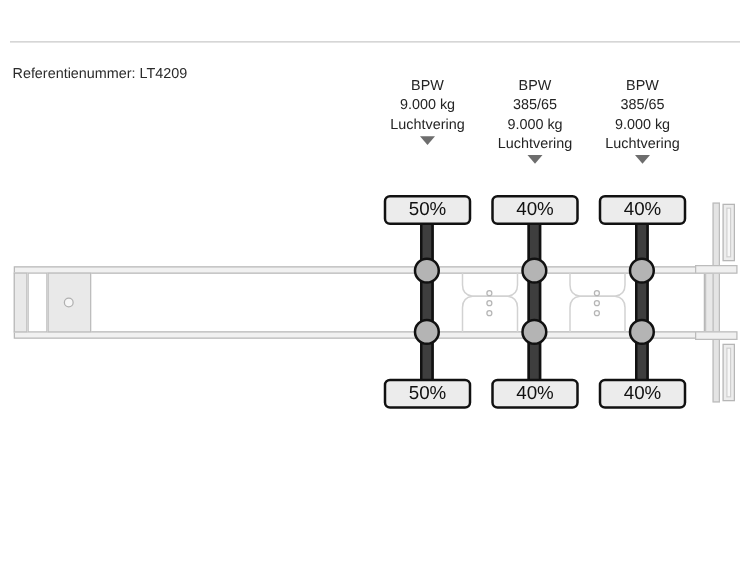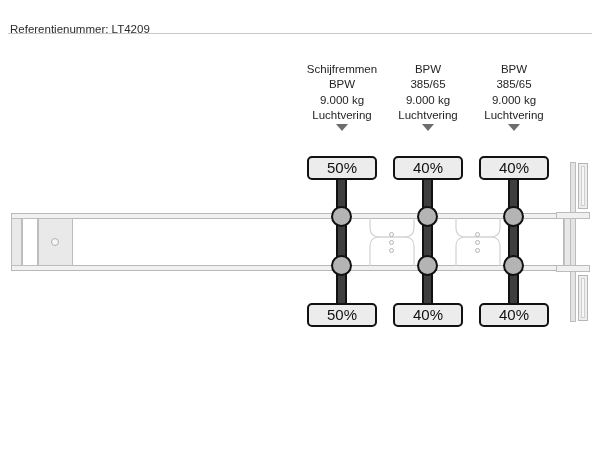--- a/index.html
+++ b/index.html
@@ -39,21 +39,21 @@
     position: absolute;
     left: 8px;
     top: 33px;
     width: 584px;
     height: 1px;
     background: #c9c9c9;
   }
   #reference-line {
     position: absolute;
     left: 10px;
-    top: 22px;
+    top: 52px;
     font-size: 11.5px;
     line-height: 14px;
     color: #2b2b2b;
     white-space: nowrap;
   }
 
   
   .axle-spec {
     position: absolute;
     top: 62px;
@@ -302,21 +302,20 @@
 </style>
 </head>
 <body>
 
 <div id="header">
   <div id="title-rule"></div>
   <div id="reference-line">Referentienummer: LT4209</div>
 </div>
 
 <div class="axle-spec" id="axle-spec-1">
-  <span class="spec-line">Schijfremmen</span>
   <span class="spec-line">BPW</span>
   <span class="spec-line">9.000 kg</span>
   <span class="spec-line">Luchtvering</span>
   <span class="spec-arrow"></span>
 </div>
 
 <div class="axle-spec" id="axle-spec-2">
   <span class="spec-line">BPW</span>
   <span class="spec-line">385/65</span>
   <span class="spec-line">9.000 kg</span>

